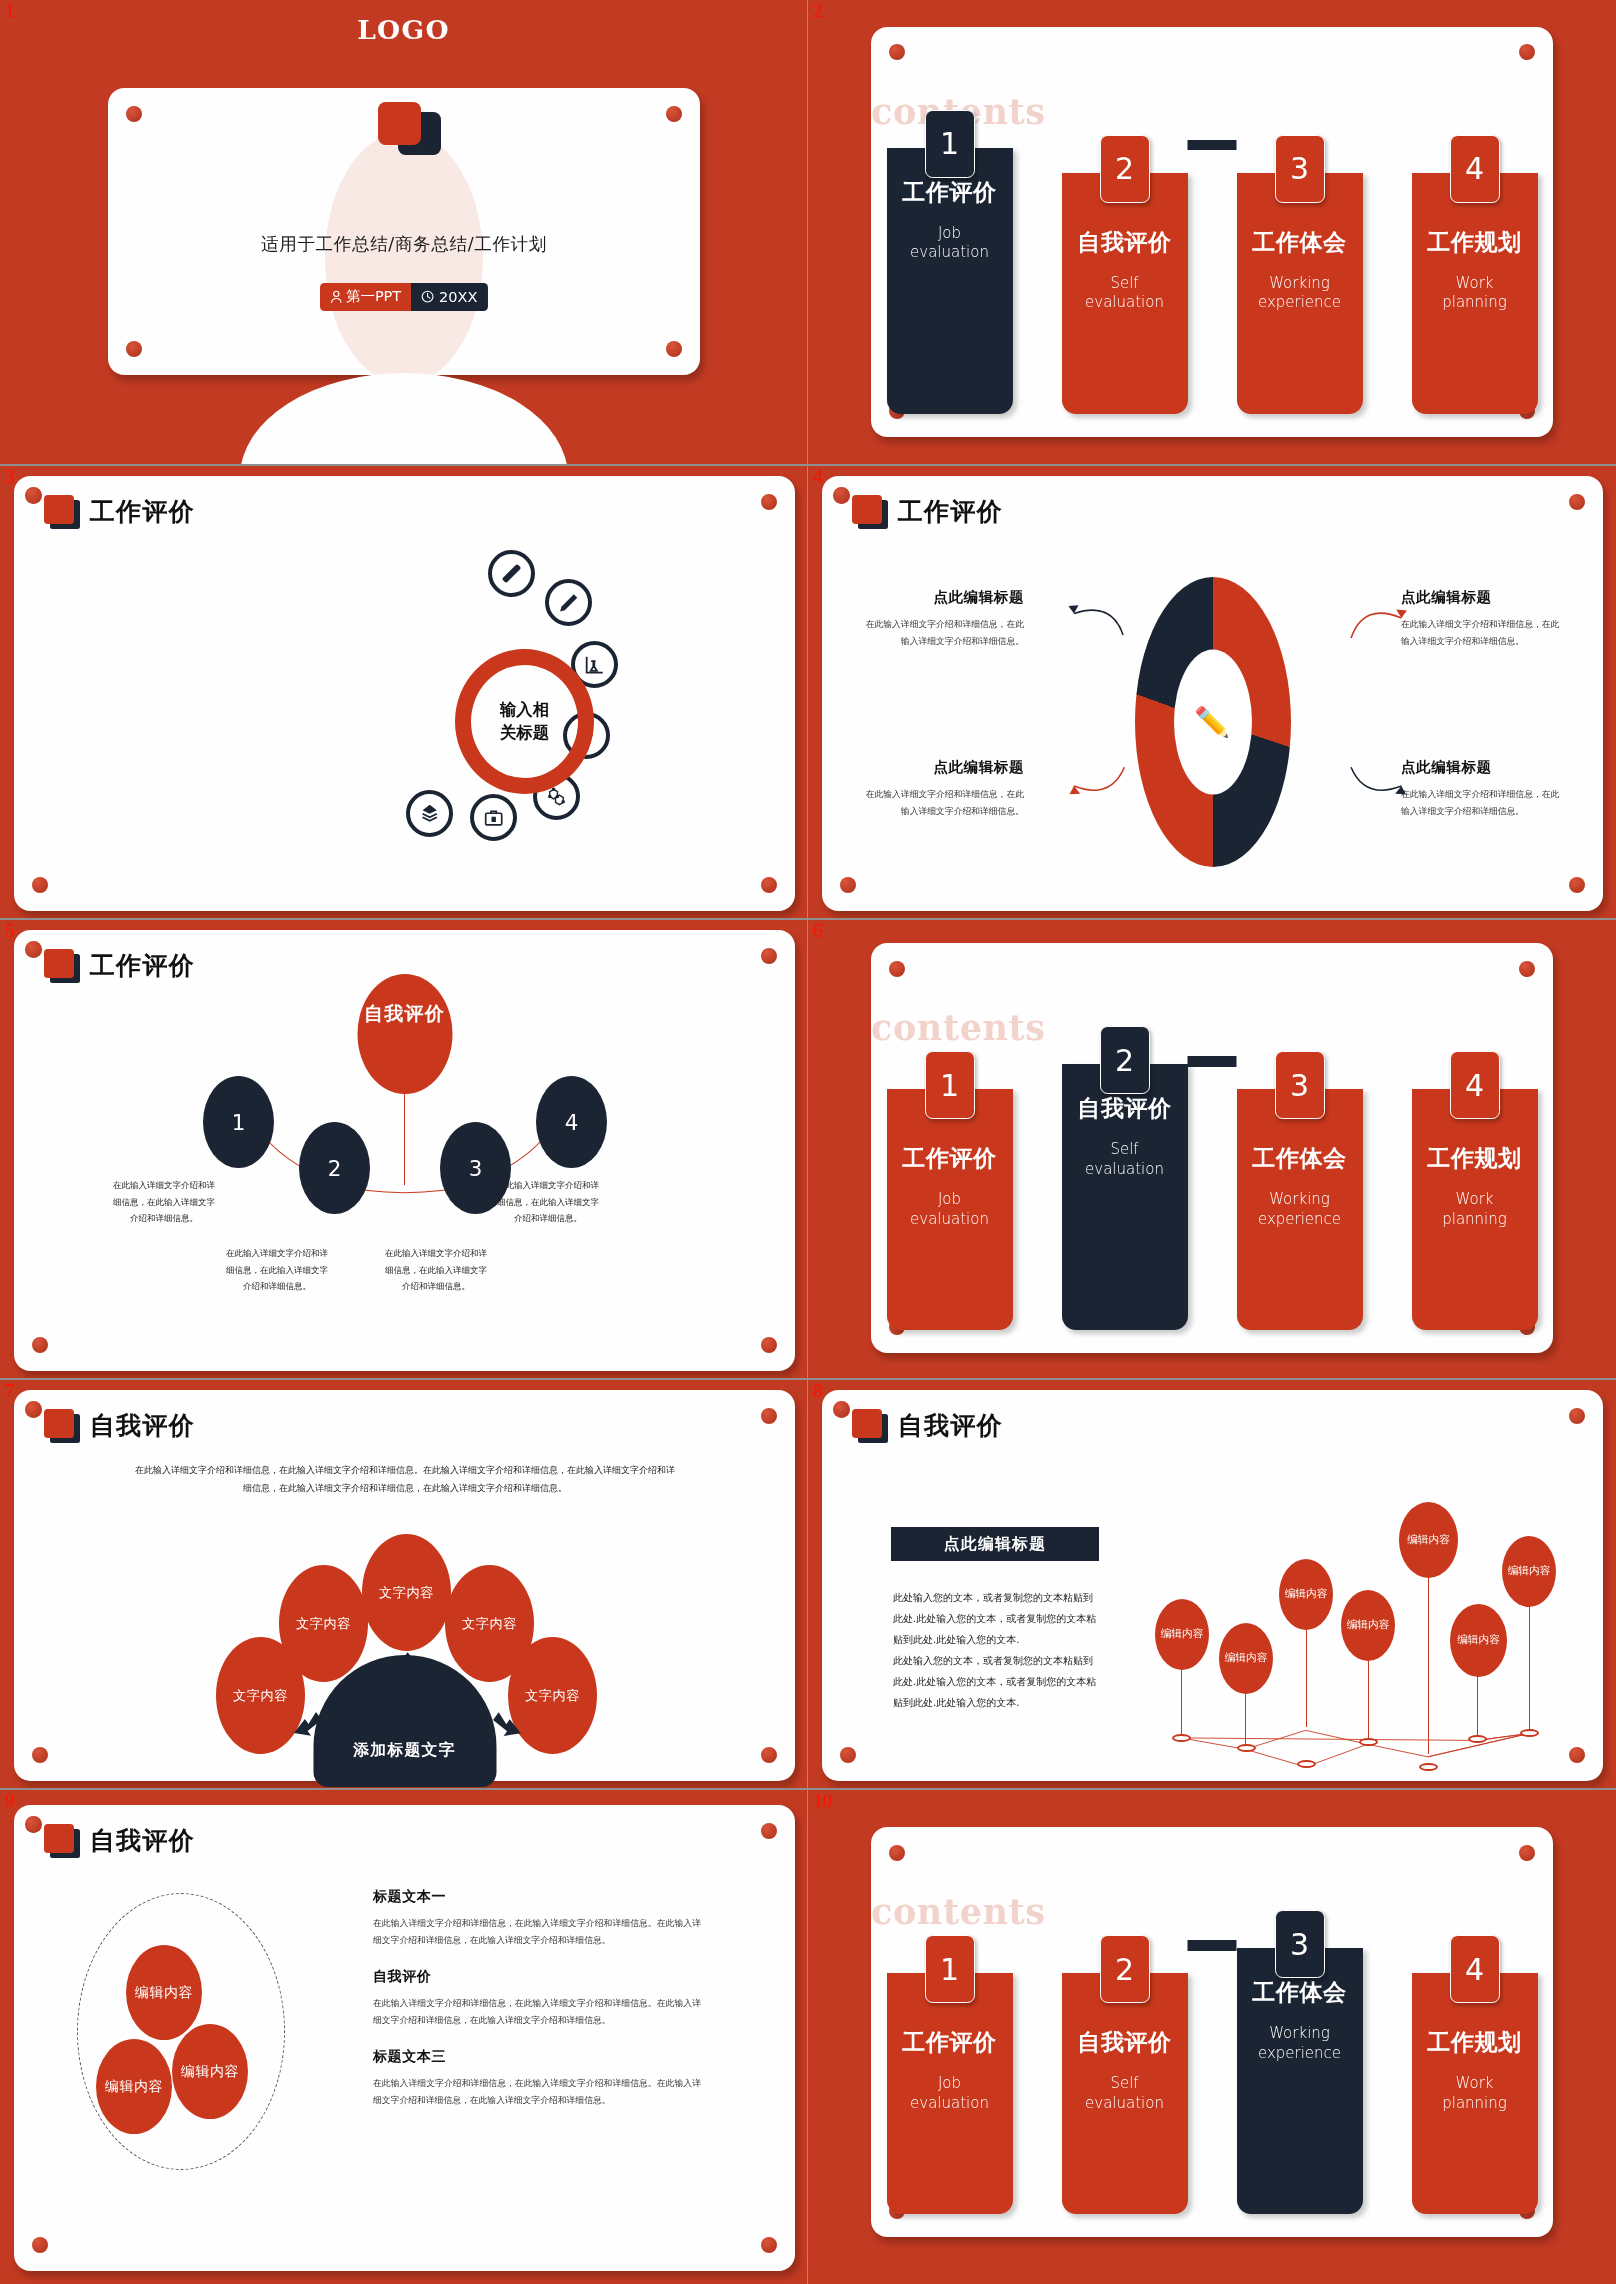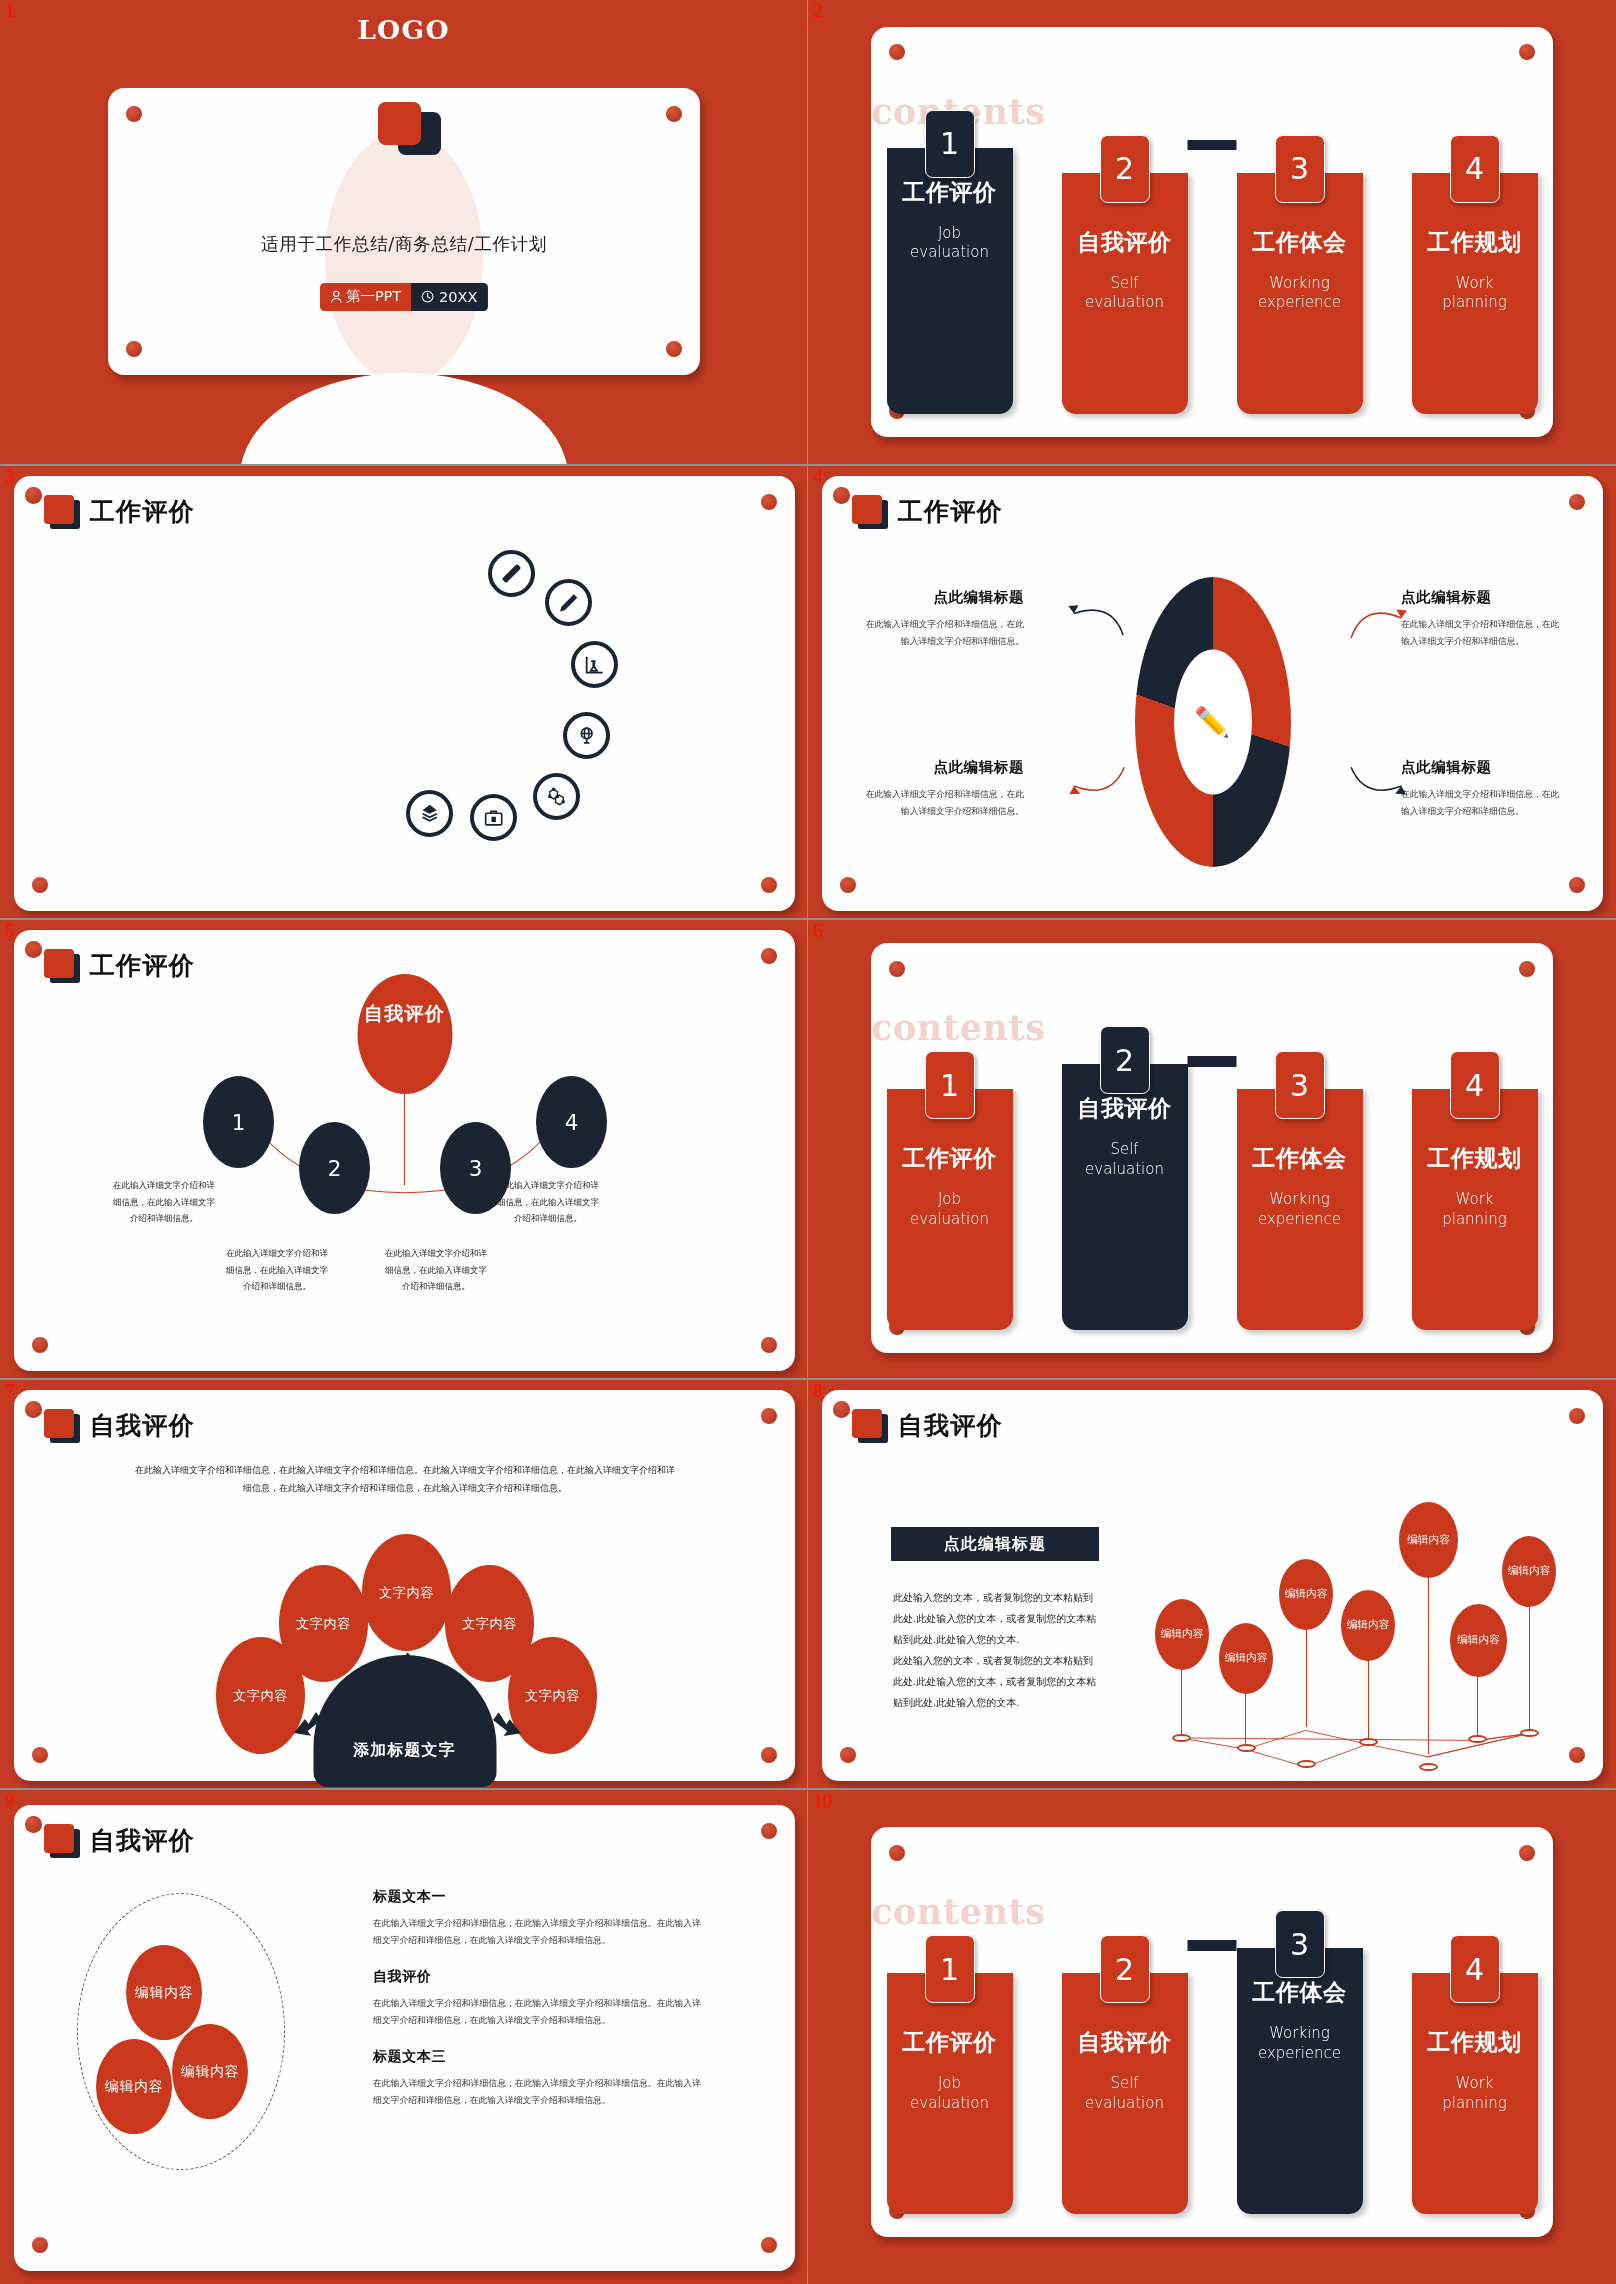--- a/index.html
+++ b/index.html
@@ -257,20 +257,23 @@
             <path d="M9 7V5h6v2"></path>
             <path d="M10.5 12h3v4h-3z" fill="#1b2433"></path>
           </svg>
       </div>
       <div class="ico" style="left:392px;top:314px;width:47px;height:47px;border:4.4px solid #1b2433;background:#fff;">
         <svg width="21.4" height="21.4" viewBox="0 0 24 24" fill="#1b2433">
             <path d="M12 2 4 8l8 4 8-4-8-6Z"></path>
             <path d="M4 12l8 4 8-4M4 16l8 4 8-4" stroke="#1b2433" stroke-width="2" fill="none"></path>
           </svg>
       </div>
+      <div class="s3-ring">
+        <span><span>输入相</span><br><span>关标题</span></span>
+      </div>
     </div>
   </div>
 
   <div class="cell sep-b">
     <div class="snum">4</div>
     <div class="card sec-card">
       <div class="screw sc-tl" style="left:11.3px;top:11.3px;"></div>
       <div class="screw sc-tr"></div>
       <div class="screw sc-bl"></div>
       <div class="screw sc-br"></div>

